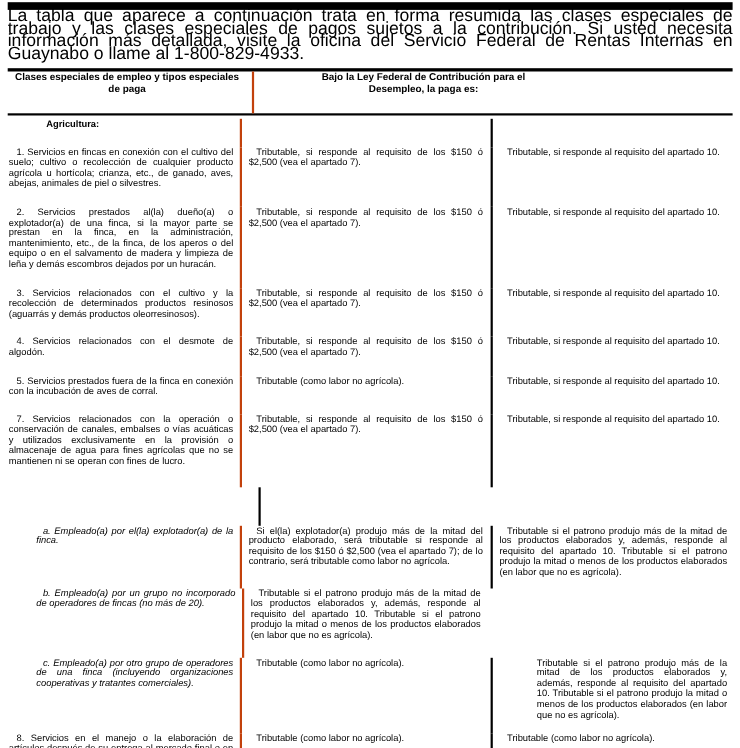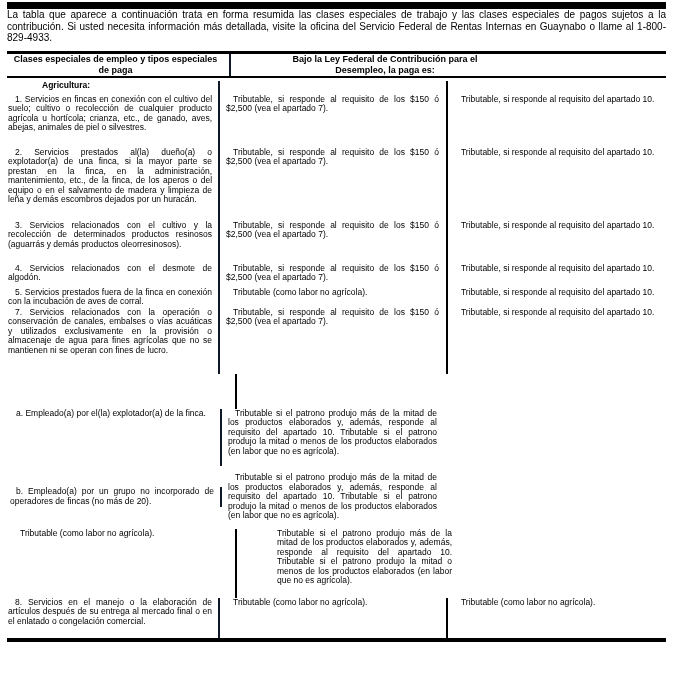--- a/index.html
+++ b/index.html
@@ -1,46 +1,46 @@
 <!DOCTYPE html>
 <html><head>
 <meta charset="utf-8">
 <style>
   html,body{margin:0;padding:0;background:#fff;}
   body{width:673px;height:680px;overflow:hidden;color:#000;
        font-family:"Liberation Sans","DejaVu Sans",sans-serif;}
   .page{padding:0 7px;}
   .toprule{height:7px;background:#000;margin-top:2px;}
   .title{font-size:11px;font-weight:bold;margin:9px 0 2px 0;letter-spacing:.1px;}
-  .intro{font-size:10px;line-height:11.5px;margin:0 0 7px 0;text-align:justify;}
+  .intro{font-size:16px;line-height:11.5px;margin:0 0 7px 0;text-align:justify;}
   .rules-table{width:659px;}
   .thead{display:flex;border-top:3px solid #000;border-bottom:2px solid #000;}
   .th{font-size:9px;font-weight:bold;line-height:11px;text-align:center;
       padding:4px 10px 5px 10px;}
   .tbody{border-bottom:4px solid #000;padding-top:3px;}
   .row{display:flex;}
   .c{box-sizing:border-box;}
-  .c1{width:215px;border-right:2px solid #0f172a;padding:0 6px 0 1px;}
+  .c1{width:215px;border-right:2px solid #c2410c;padding:0 6px 16px 1px;}
   .c2{width:230px;border-right:2px solid #000;padding:0 7px 0 6px;}
   .c3{width:220px;padding:0 5px 0 6px;}
   .th.c1{width:215px;}.th.c2{width:224px;}.th.c3{width:220px;padding-left:44px;}
   .p{font-size:8.5px;line-height:9.6px;margin:0;text-align:justify;text-indent:7px;}
   .flush{text-indent:0;margin-left:34px;}
   .bold{font-weight:bold;}
-  .sub{margin-left:2px;text-indent:6px;}
+  .sub{margin-left:25px;text-indent:6px;font-style:italic;}
   .r-label{min-height:14px;}
   .r0{min-height:53px;}
   .r1{min-height:73px;}
   .r2{min-height:43px;}
   .r3{min-height:24px;}
   .r4{min-height:20px;}
   .r5{min-height:66px;}
   .r6{min-height:35px;}
   .r7{min-height:57px;}
-  .r8{min-height:63px;align-items:center;}
+  .r8{min-height:63px;}
   .r9{min-height:69px;}
   .r10{min-height:40px;}
 </style>
 </head>
 <body>
 
 <div class="page">
   <div class="toprule"></div>
   <p class="intro">La tabla que aparece a continuación trata en forma resumida las clases especiales de trabajo y las clases especiales de pagos sujetos a la contribución. Si usted necesita información más detallada, visite la oficina del Servicio Federal de Rentas Internas en Guaynabo o llame al 1-800-829-4933.</p>
 
@@ -138,35 +138,41 @@
           </div>
         <div class="c c3">
             <p class="p"></p>
           </div>
       </div>
 
       <div class="row r7">
         <div class="c c1">
             <p class="p sub">a. Empleado(a) por el(la) explotador(a) de la finca.</p>
           </div>
+        <div class="c c2">
+            <p class="p">Si el(la) explotador(a) produjo más de la mitad del producto elaborado, será tributable si responde al requisito de los $150 ó $2,500 (vea el apartado 7); de lo contrario, será tributable como labor no agrícola.</p>
+          </div>
         <div class="c c3">
             <p class="p">Tributable si el patrono produjo más de la mitad de los productos elaborados y, además, responde al requisito del apartado 10. Tributable si el patrono produjo la mitad o menos de los productos elaborados (en labor que no es agrícola).</p>
           </div>
       </div>
 
       <div class="row r8">
         <div class="c c1">
             <p class="p sub">b. Empleado(a) por un grupo no incorporado de operadores de fincas (no más de 20).</p>
           </div>
         <div class="c c3">
             <p class="p">Tributable si el patrono produjo más de la mitad de los productos elaborados y, además, responde al requisito del apartado 10. Tributable si el patrono produjo la mitad o menos de los productos elaborados (en labor que no es agrícola).</p>
           </div>
       </div>
 
       <div class="row r9">
+        <div class="c c1">
+            <p class="p sub">c. Empleado(a) por otro grupo de operadores de una finca (incluyendo organizaciones cooperativas y tratantes comerciales).</p>
+          </div>
         <div class="c c2">
             <p class="p">Tributable (como labor no agrícola).</p>
           </div>
         <div class="c c3">
             <p class="p flush">Tributable si el patrono produjo más de la mitad de los productos elaborados y, además, responde al requisito del apartado 10. Tributable si el patrono produjo la mitad o menos de los productos elaborados (en labor que no es agrícola).</p>
           </div>
       </div>
 
       <div class="row r10">
         <div class="c c1">

